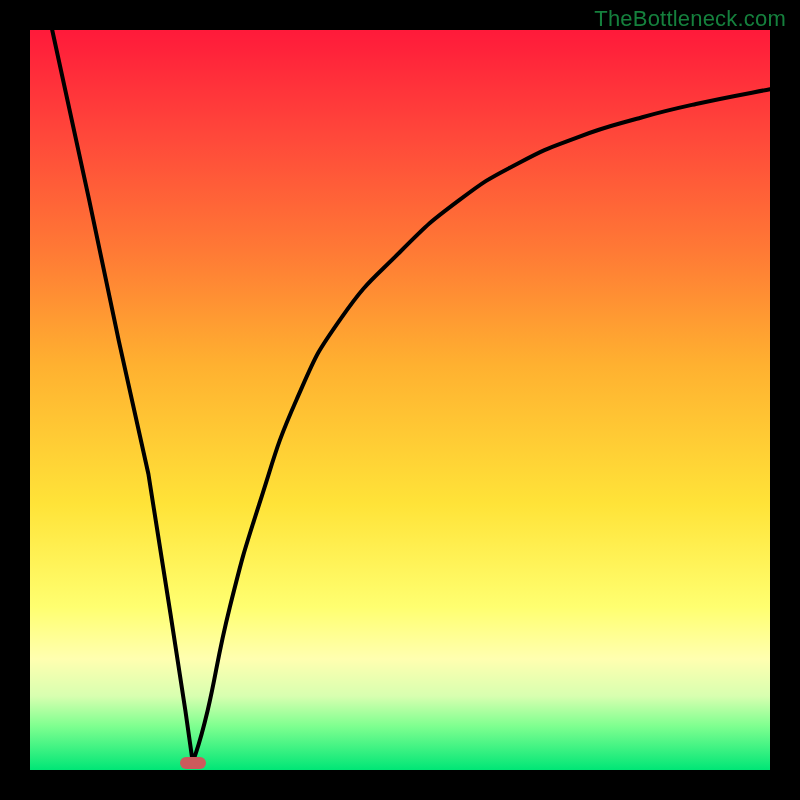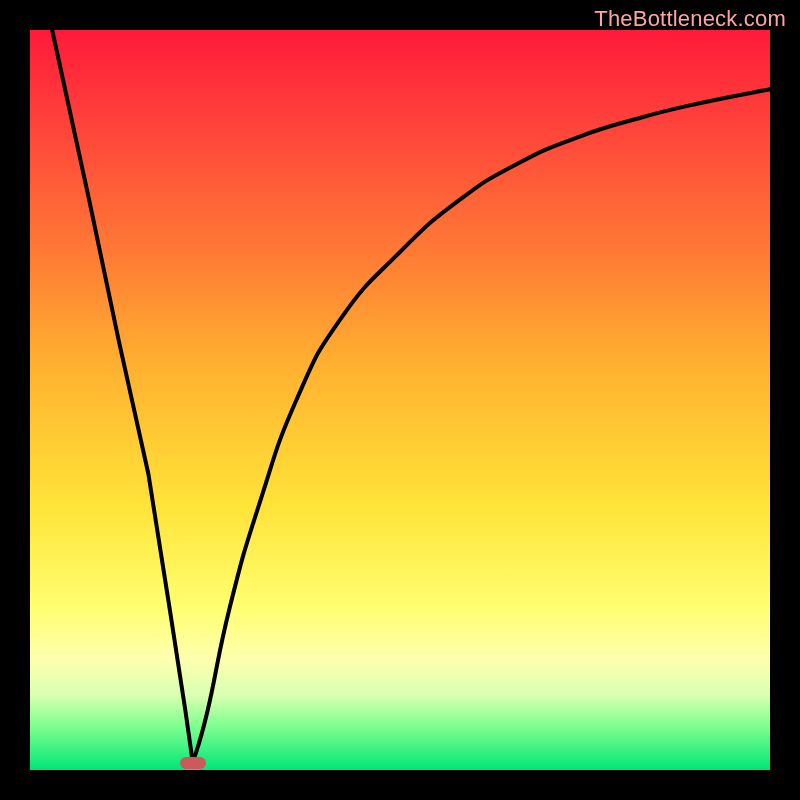--- a/index.html
+++ b/index.html
@@ -27,21 +27,21 @@
       #ffffb0 85%,
       #d8ffb0 90%,
       #80ff90 94%,
       #00e676 100%
     );
   }
   .watermark {
     position: absolute;
     top: 6px;
     right: 14px;
-    color: #fca5a5;
+    color: #15803d;
     font-size: 22px;
     font-weight: 500;
     letter-spacing: 0.2px;
     font-family: Arial, Helvetica, sans-serif;
   }
   svg.curve {
     position: absolute;
     left: 30px;
     top: 30px;
     width: 740px;

